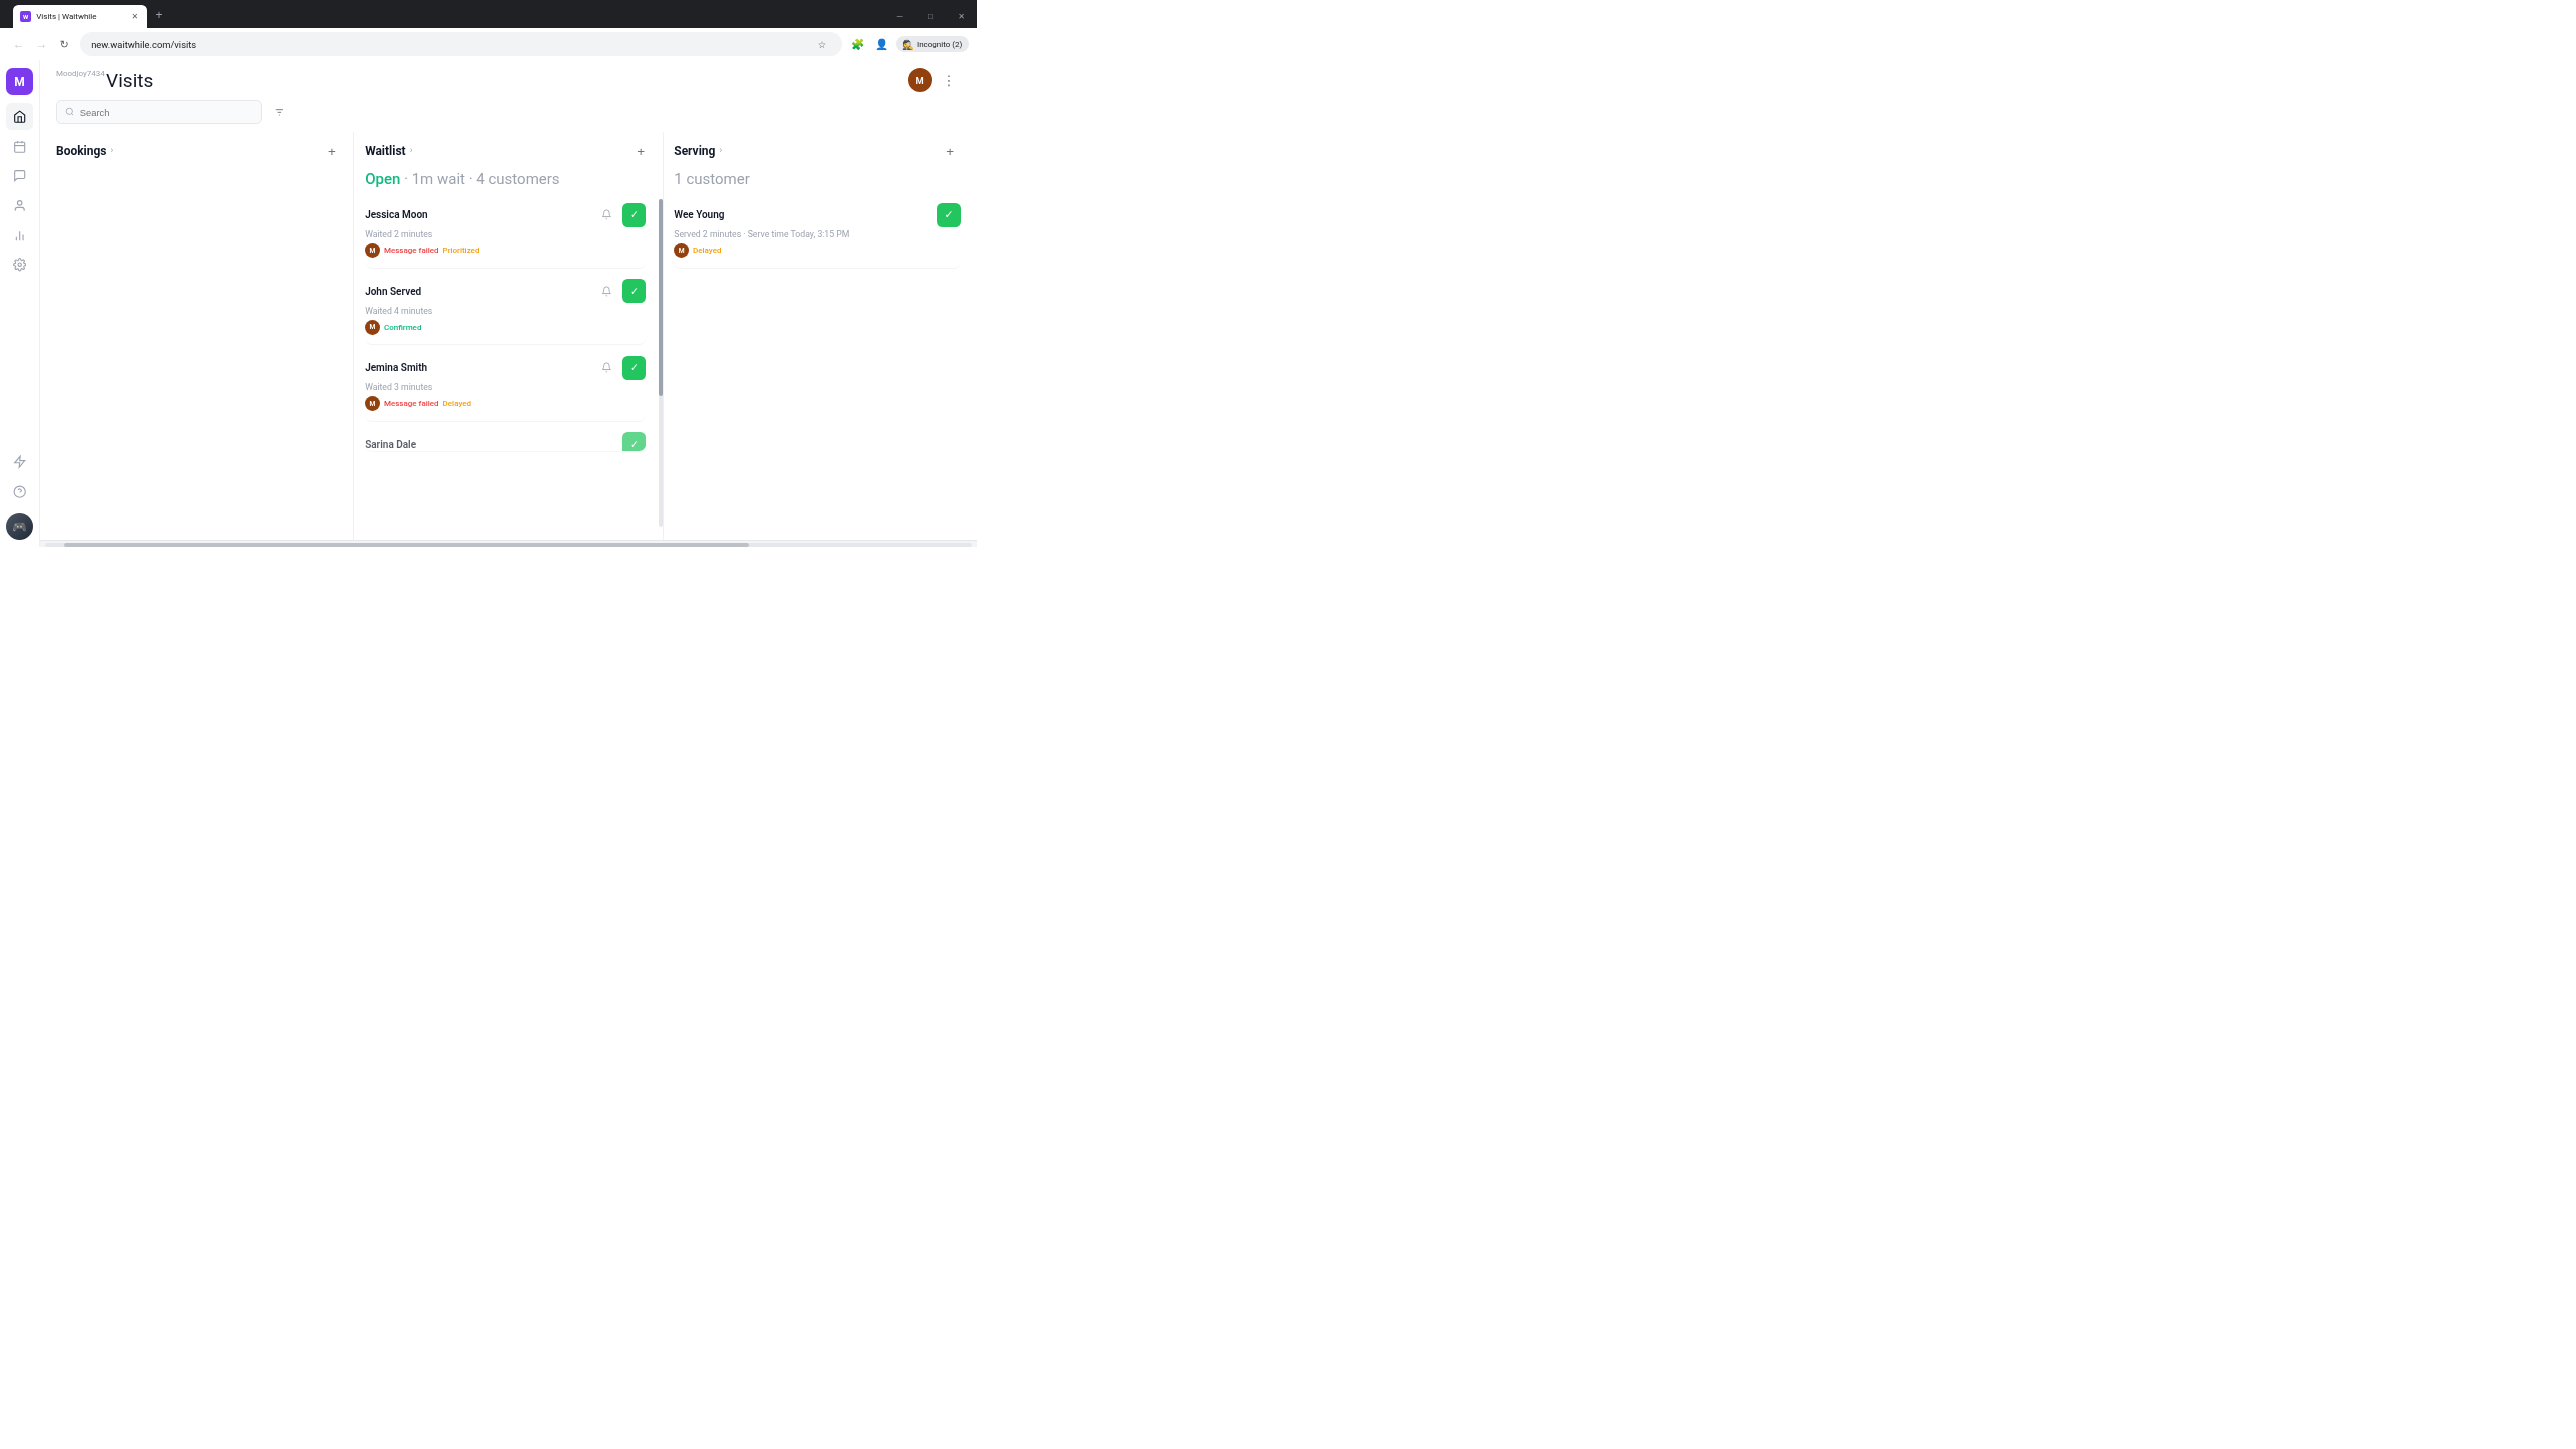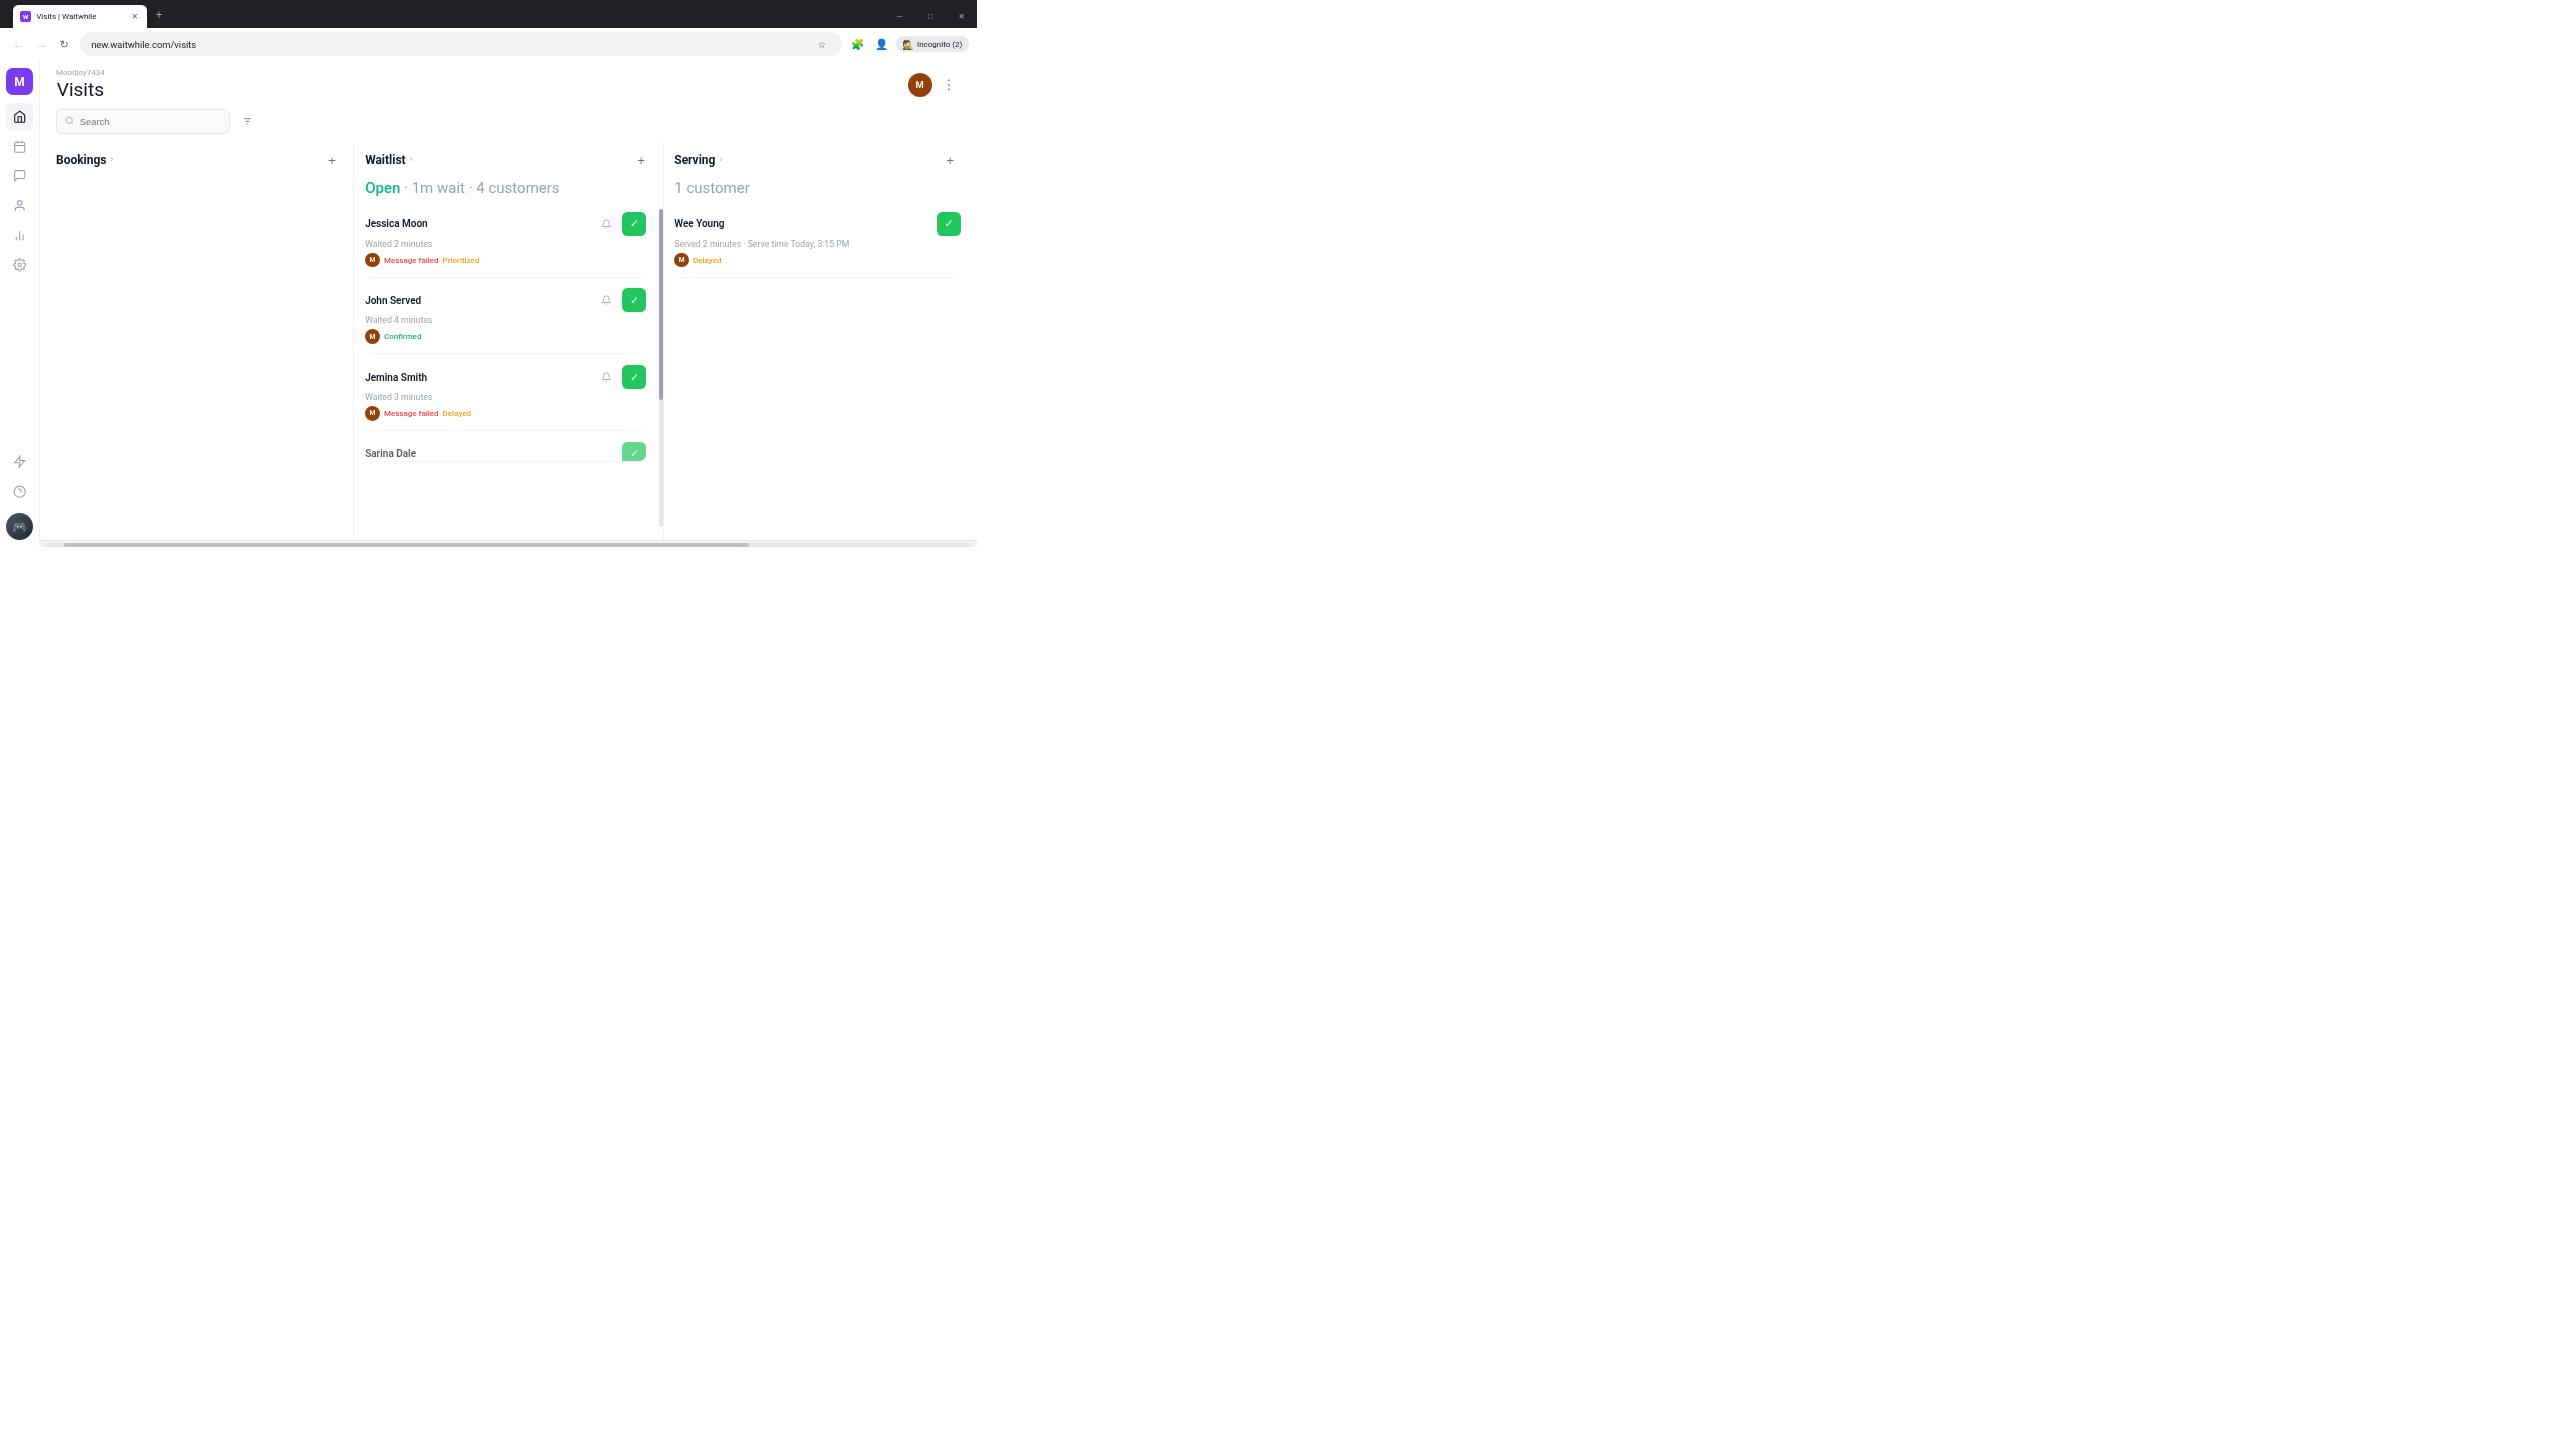--- a/index.html
+++ b/index.html
@@ -61,23 +61,21 @@
 
     
     .page-header {
       padding: 8px 16px 0;
       display: flex;
       align-items: center;
       justify-content: space-between;
     }
     .header-left {
       display: flex;
-      flex-direction: column;
       gap: 1.3px;
-      align-items: center;
     }
     .org-name {
       font-size: 8px;
       color: #9ca3af;
     }
     .page-title {
       font-size: 19px;
       font-weight: 400;
       color: #111827;
     }
@@ -115,21 +113,21 @@
       gap: 5.4px;
     }
     .search-input-wrapper {
       display: flex;
       align-items: center;
       gap: 5.4px;
       background: #f9fafb;
       border: 0.7px solid #e5e7eb;
       border-radius: 5.4px;
       padding: 5.4px 8px;
-      width: 174px;
+      width: 206px;
       cursor: pointer;
     }
     .search-icon { color: #9ca3af; font-size: 9.4px; }
     .search-input {
       border: none;
       background: transparent;
       font-size: 9.4px;
       color: #9ca3af;
       outline: none;
       flex: 1;

